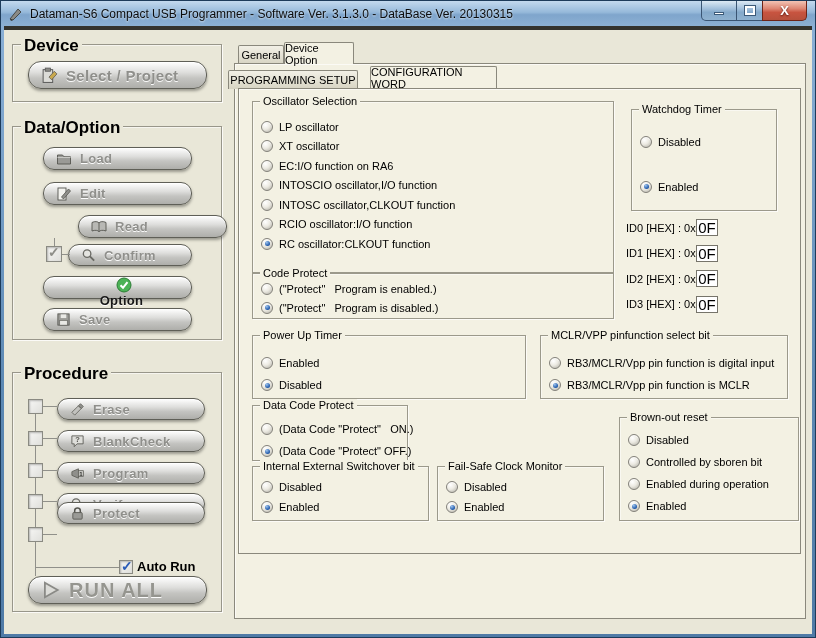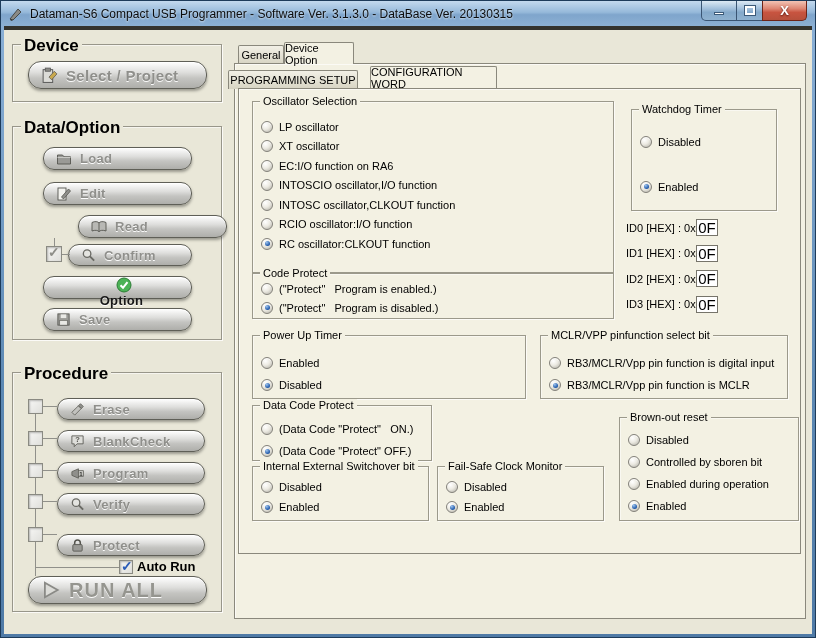--- a/index.html
+++ b/index.html
@@ -233,21 +233,21 @@
         <svg width="15" height="15" viewBox="0 0 16 16">
             <circle cx="6.5" cy="6" r="4" fill="#e4e4e0" stroke="#6a6a64" stroke-width="1.4"></circle>
             <line x1="9.5" y1="9" x2="14" y2="13.5" stroke="#6a6a64" stroke-width="2"></line>
           </svg>
       </span>
       <span class="lbl">Verify</span>
     </div>
 
     <div class="cb" style="left:24px;top:497px;"></div>
     <div class="ln" style="left:39px;top:504px;width:14px;height:1px;"></div>
-    <div class="sbtn" style="left:53px;top:504px;width:148px;height:22px;">
+    <div class="sbtn" style="left:53px;top:472px;width:148px;height:22px;">
       <span class="ic">
         <svg width="15" height="15" viewBox="0 0 16 16">
             <rect x="3" y="7" width="10" height="7" rx="1" fill="#9a9a96" stroke="#55554f" stroke-width="0.9"></rect>
             <path d="M5 7 V5 a3 3 0 0 1 6 0 V7" fill="none" stroke="#55554f" stroke-width="1.6"></path>
           </svg>
       </span>
       <span class="lbl">Protect</span>
     </div>
 
     <div class="cb checked" style="left:115px;top:530px;width:14px;height:14px;"></div>
@@ -372,21 +372,21 @@
       <div class="radio-row">
             <span class="radio"></span>
             <span class="rlabel">RB3/MCLR/Vpp pin function is digital input</span>
           </div>
           <div class="radio-row">
             <span class="radio checked"></span>
             <span class="rlabel">RB3/MCLR/Vpp pin function is MCLR</span>
           </div>
         </div>
 
-      <div class="fg" style="left:13px;top:316px;width:180px;height:56px;--pt:12px;--rh:22px;">
+      <div class="fg" style="left:13px;top:316px;width:156px;height:56px;--pt:12px;--rh:22px;">
         <span class="ft">Data Code Protect</span>
       <div class="radio-row">
             <span class="radio"></span>
             <span class="rlabel">(Data Code "Protect"   ON.)</span>
           </div>
           <div class="radio-row">
             <span class="radio checked"></span>
             <span class="rlabel">(Data Code "Protect" OFF.)</span>
           </div>
         </div>

